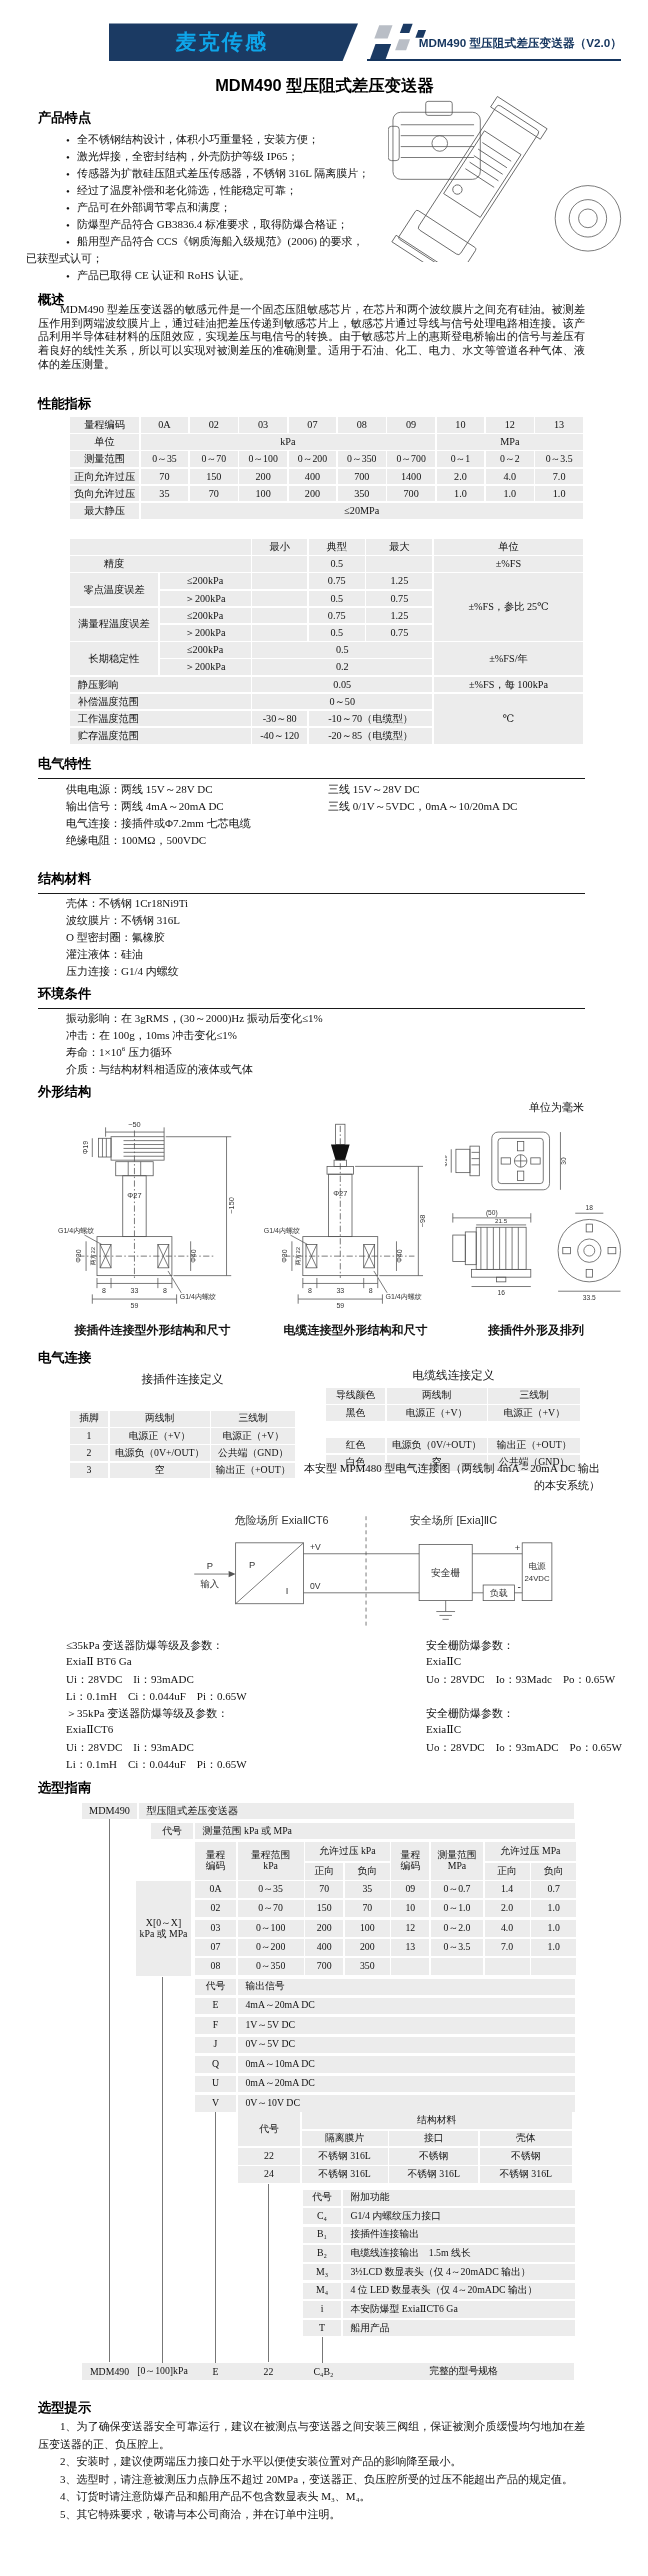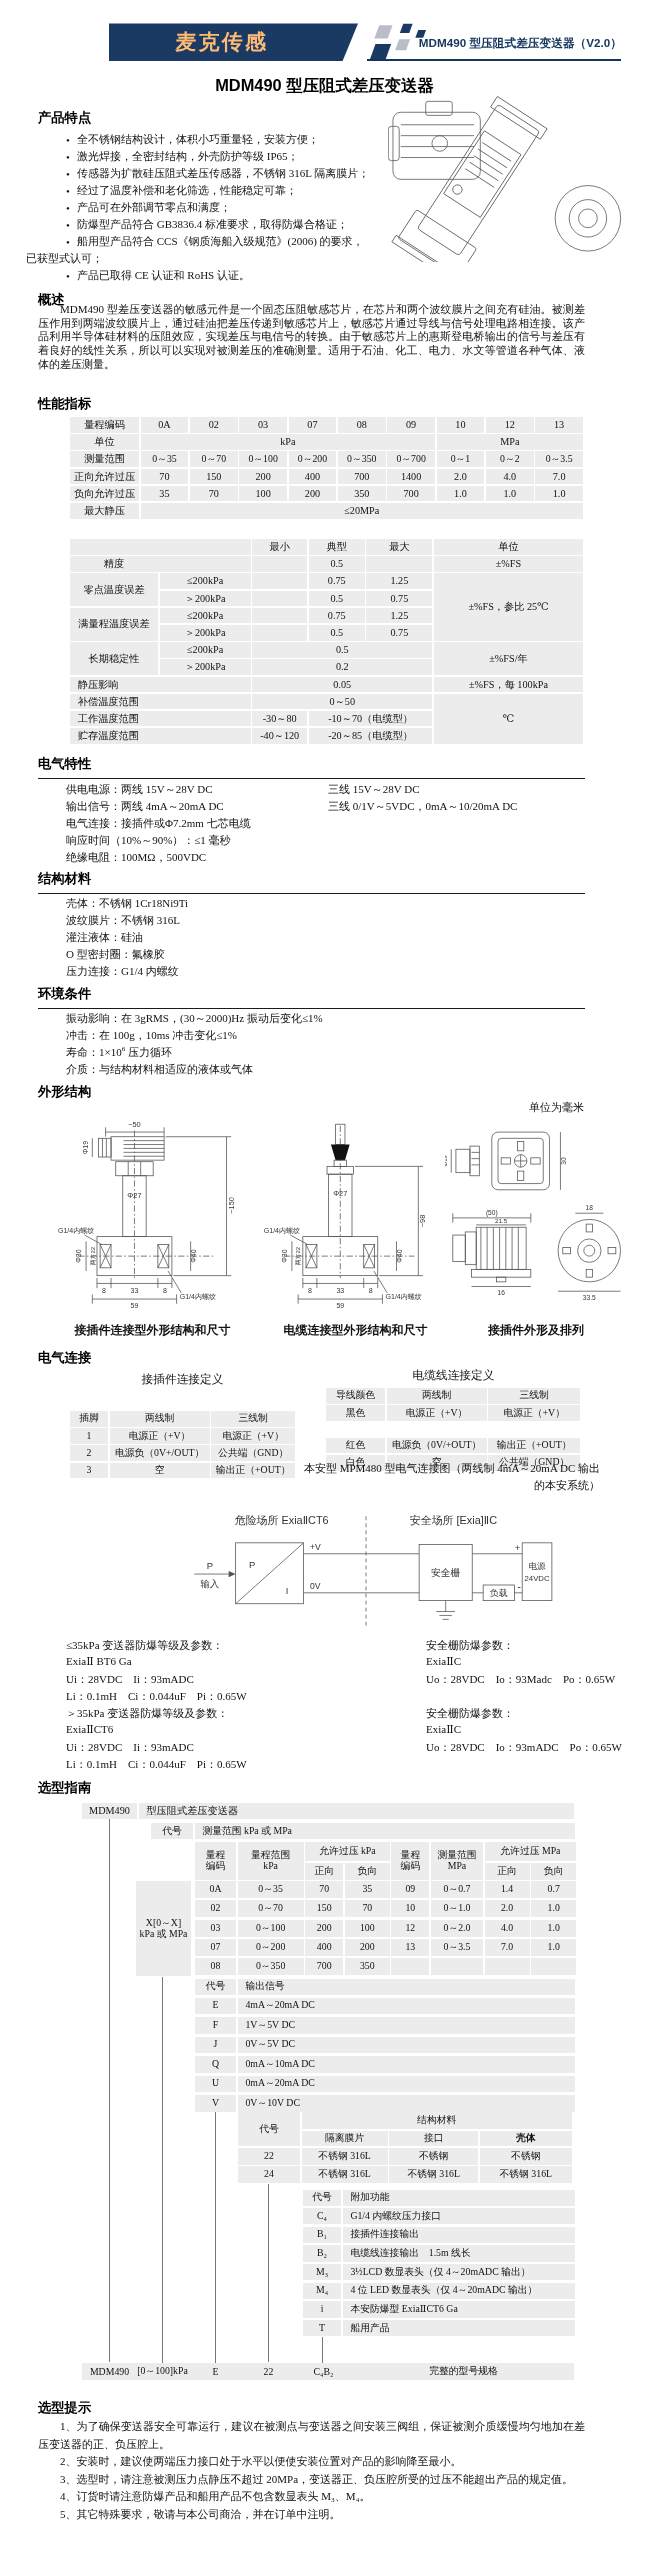--- a/index.html
+++ b/index.html
@@ -30,21 +30,21 @@
   .dwg line,.dwg rect,.dwg polyline,.dwg circle,.dwg path{stroke:#555;fill:none;stroke-width:1;}
 </style>
 </head>
 <body>
 
 <div class="page">
 
   <div class="abs" style="left:109px;top:23.4px;width:249px;height:38px;background:#1b3a63;
               clip-path:polygon(0 0,100% 0,calc(100% - 15.6px) 100%,0 100%);
               display:flex;align-items:center;justify-content:center;">
-    <span style="color:#fdba74;font-family:'Liberation Sans','DejaVu Sans',sans-serif;font-weight:bold;
+    <span style="color:#0ea5e9;font-family:'Liberation Sans','DejaVu Sans',sans-serif;font-weight:bold;
                  font-size:21px;letter-spacing:2.3px;padding-right:23.4px;">麦克传感</span>
   </div>
   <svg class="abs" style="left:349px;top:22px;" width="94" height="41" viewBox="0 0 120 52">
     <g transform="skewX(-20) translate(22,0)">
       <rect x="18" y="4" width="17" height="17" fill="#b9bec6"></rect>
       <rect x="22" y="28" width="20" height="20" fill="#1b3a63"></rect>
       <rect x="48" y="2" width="12" height="12" fill="#1b3a63"></rect>
       <rect x="50" y="22" width="14" height="14" fill="#b9bec6"></rect>
       <rect x="70" y="10" width="10" height="10" fill="#1b3a63"></rect>
     </g>
@@ -238,30 +238,29 @@
     <div class="c lft" style="grid-row:12;grid-column:1/span 2;">贮存温度范围</div>
     <div class="c" style="grid-row:12;grid-column:3;">-40～120</div>
     <div class="c" style="grid-row:12;grid-column:4/span 2;">-20～85（电缆型）</div>
   </div>
 
   <div class="abs h2 rule" style="left:38px;top:755px;width:547px;">电气特性</div>
   <div class="abs" style="left:66px;top:782px;width:518px;">
     <div class="eline"><span>供电电源：两线 15V～28V DC</span><span class="rgt">三线 15V～28V DC</span></div>
     <div class="eline"><span>输出信号：两线 4mA～20mA DC</span><span class="rgt">三线 0/1V～5VDC，0mA～10/20mA DC</span></div>
     <div class="eline"><span>电气连接：接插件或Φ7.2mm 七芯电缆</span></div>
-    <div class="eline"><span>响应时间（10%～90%）：≤1 毫秒</span></div>
     <div class="eline"><span>绝缘电阻：100MΩ，500VDC</span></div>
   </div>
 
   <div class="abs h2 rule" style="left:38px;top:870px;width:547px;">结构材料</div>
   <div class="abs" style="left:66px;top:896px;width:518px;">
     <div class="eline">壳体：不锈钢 1Cr18Ni9Ti</div>
     <div class="eline">波纹膜片：不锈钢 316L</div>
+    <div class="eline">O 型密封圈：氟橡胶</div>
     <div class="eline">灌注液体：硅油</div>
-    <div class="eline">O 型密封圈：氟橡胶</div>
     <div class="eline">压力连接：G1/4 内螺纹</div>
   </div>
 
   <div class="abs h2 rule" style="left:38px;top:985px;width:547px;">环境条件</div>
   <div class="abs" style="left:66px;top:1011px;width:518px;">
     <div class="eline">振动影响：在 3gRMS，(30～2000)Hz 振动后变化≤1%</div>
     <div class="eline">冲击：在 100g，10ms 冲击变化≤1%</div>
     <div class="eline"><span>寿命：1×10</span><sup style="font-size:7px;">6</sup><span> 压力循环</span></div>
     <div class="eline">介质：与结构材料相适应的液体或气体</div>
   </div>
@@ -664,21 +663,21 @@
           <div class="c sm" style="min-height:16.4px">V</div>
           <div class="c lft sm">0V～10V DC</div>
         </div>
     </div>
 
     <div class="abs gt" style="left:238px;top:309px;width:337px;grid-template-columns:62px 86px 89px 92px;grid-template-rows:17px 15.6px 17px 17px;">
       <div class="c sm" style="grid-row:1/span 2;grid-column:1;">代号</div>
       <div class="c sm" style="grid-row:1;grid-column:2/span 3;">结构材料</div>
       <div class="c sm" style="grid-row:2;grid-column:2;">隔离膜片</div>
       <div class="c sm" style="grid-row:2;grid-column:3;">接口</div>
-      <div class="c sm" style="grid-row:2;grid-column:4;font-weight:bold;">壳体</div>
+      <div class="c sm" style="grid-row:2;grid-column:4;">壳体</div>
       <div class="c sm" style="grid-row:3;grid-column:1;">22</div>
       <div class="c sm" style="grid-row:3;grid-column:2;">不锈钢 316L</div>
       <div class="c sm" style="grid-row:3;grid-column:3;">不锈钢</div>
       <div class="c sm" style="grid-row:3;grid-column:4;">不锈钢</div>
       <div class="c sm" style="grid-row:4;grid-column:1;">24</div>
       <div class="c sm" style="grid-row:4;grid-column:2;">不锈钢 316L</div>
       <div class="c sm" style="grid-row:4;grid-column:3;">不锈钢 316L</div>
       <div class="c sm" style="grid-row:4;grid-column:4;">不锈钢 316L</div>
     </div>
 

